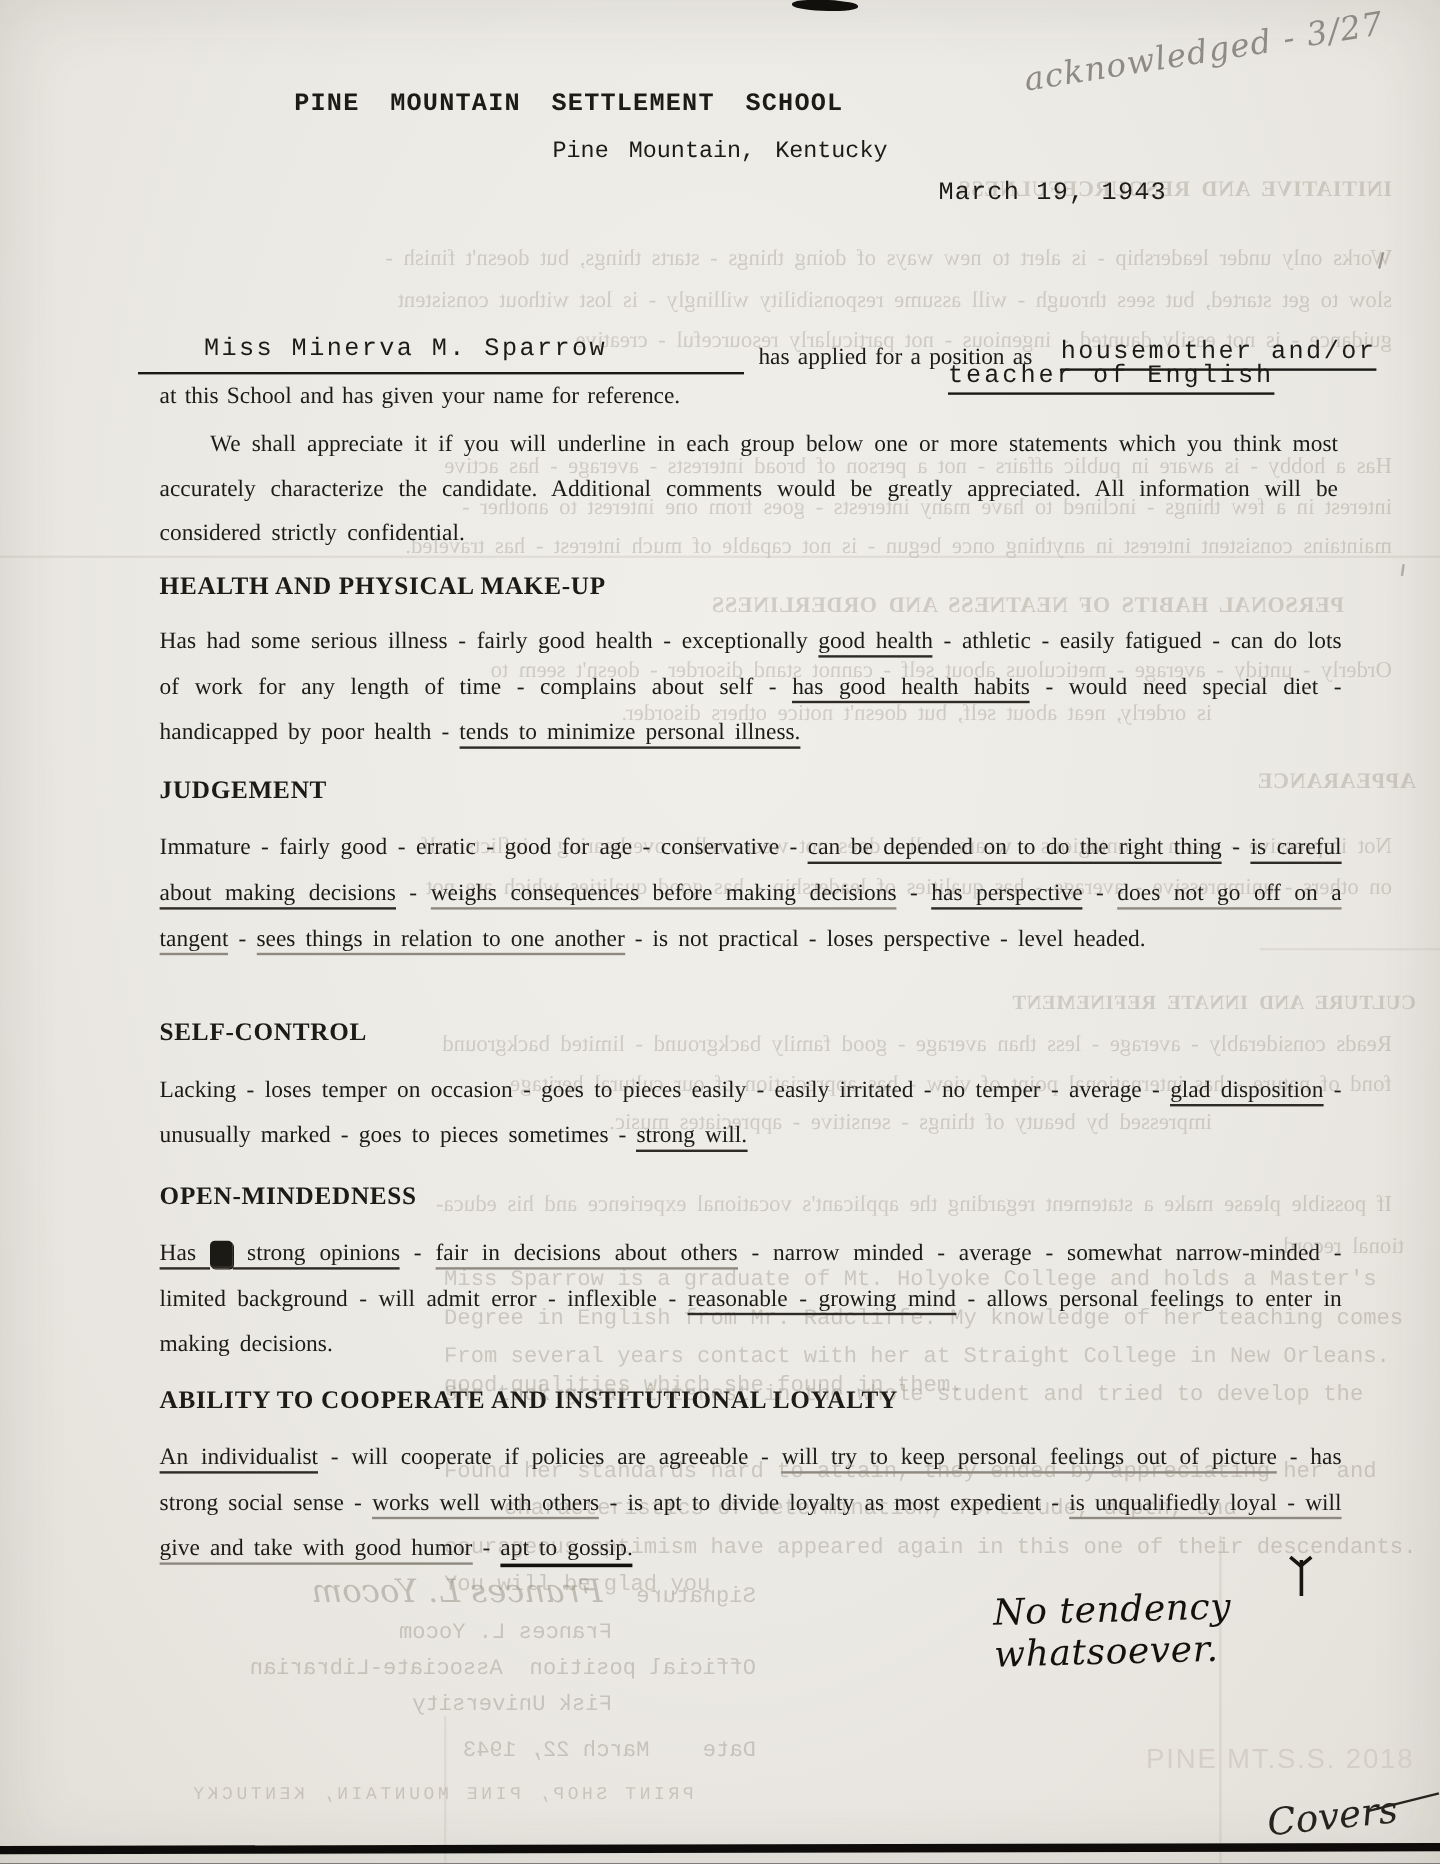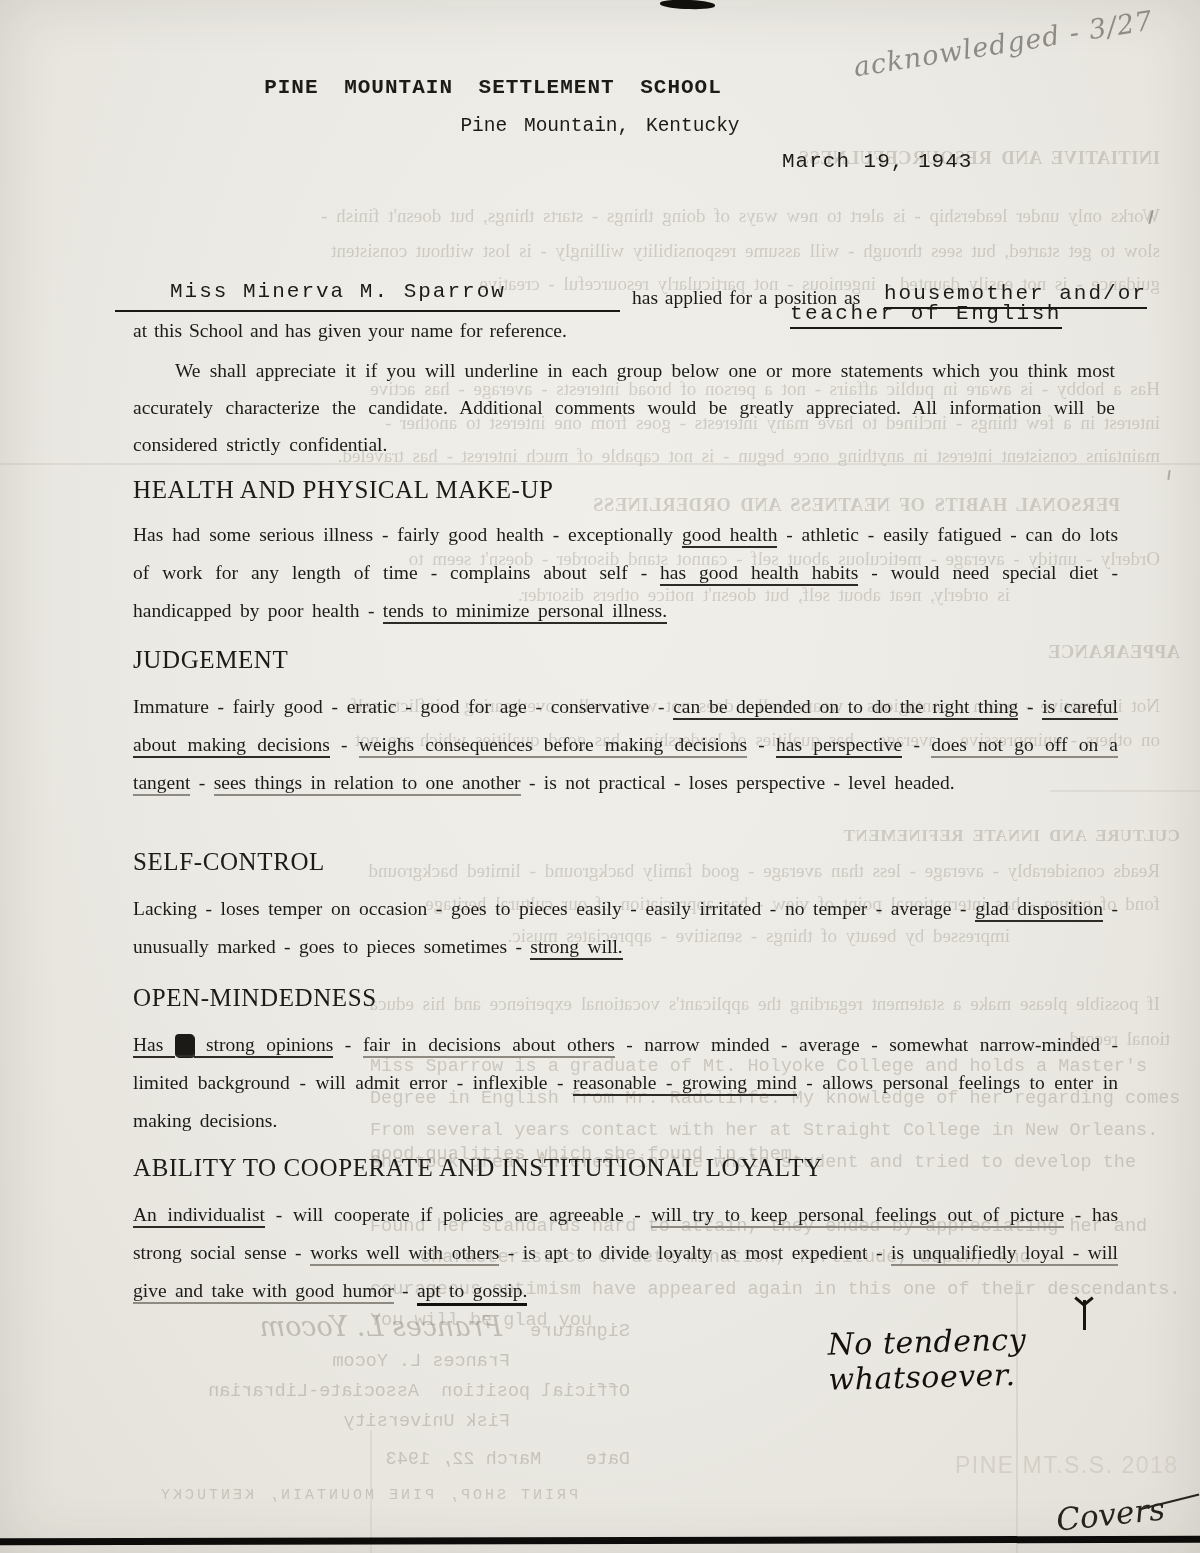--- a/index.html
+++ b/index.html
@@ -12,36 +12,36 @@
     box-shadow:inset 0 0 60px rgba(60,55,45,.12);
   }
   .abs{position:absolute;}
   .mono{font-family:"Liberation Mono","DejaVu Sans Mono",monospace;}
   .hand{font-family:"DejaVu Serif",serif;font-style:italic;}
   .layer-main{position:absolute;inset:0;z-index:3;}
   .layer-ghost{position:absolute;inset:0;z-index:1;}
 
   
   .doc-title{top:76px;left:0;width:948px;text-align:center;font-weight:bold;
-    font-size:21px;letter-spacing:1px;word-spacing:12px;margin-left:19px;}
+    font-size:21px;letter-spacing:1px;word-spacing:12px;}
   .doc-sub{top:115px;left:0;width:1200px;text-align:center;font-size:19.5px;word-spacing:5px;}
   .doc-date{top:150px;left:782px;font-size:21px;letter-spacing:1px;}
 
   
   .name-line{top:280px;left:115px;width:505px;height:30px;border-bottom:2.5px solid #1b1916;}
   .name-line span{display:inline-block;margin-left:55px;font-size:21px;letter-spacing:2px;}
   .applied{top:287px;left:632px;font-size:19.5px;word-spacing:2px;}
   .pos1{top:282px;left:884px;font-size:21px;letter-spacing:2px;border-bottom:2.5px solid #1b1916;padding-bottom:2px;}
   .pos2{top:302px;left:790px;font-size:21px;letter-spacing:2.5px;border-bottom:2.5px solid #1b1916;padding-bottom:2px;}
   .refline{top:320px;left:133px;font-size:19.5px;word-spacing:2px;}
 
   .intro{top:352px;left:133px;width:982px;font-size:19.5px;line-height:37px;
     text-align:justify;text-indent:42px;word-spacing:4px;}
 
-  .sec-h{left:133px;font-weight:normal;font-size:25px;letter-spacing:.6px;}
+  .sec-h{left:133px;font-weight:bold;font-size:21px;letter-spacing:.6px;}
   .sec-p{left:133px;width:985px;font-size:19.5px;line-height:38px;text-align:justify;word-spacing:3.5px;}
 
   .seg-plain{}
   .seg-underline{border-bottom:2.2px solid #2e2b27;padding-bottom:1px;}
   .seg-underline_light{border-bottom:2.2px solid #8f8a81;padding-bottom:1px;}
   .seg-underline_heavy{border-bottom:3.2px solid #14120f;padding-bottom:2px;}
   .seg-struck{background:#1c1a16;color:#1c1a16;border-bottom:2.2px solid #2e2b27;
     border-radius:4px;box-shadow:1px 1px 0 #1c1a16;}
 
   
@@ -103,21 +103,21 @@
     <div class="ghost-m" style="top:695px;left:115px;width:1045px;">Not impressive - warm - contagious - wears well - does not wear well - overbearing - inflicts self</div>
     <div class="ghost-m" style="top:729px;left:115px;width:1045px;">on others - unimpressive - average - has qualities of leadership - has good qualities which are not</div>
     <div class="ghost-m gh" style="top:826px;left:870px;width:310px;font-size:17px;">CULTURE AND INNATE REFINEMENT</div>
     <div class="ghost-m" style="top:860px;left:115px;width:1045px;">Reads considerably - average - less than average - good family background - limited background</div>
     <div class="ghost-m" style="top:893px;left:150px;width:1010px;">fond of nature - has international point of view - has appreciation of our cultural heritage</div>
     <div class="ghost-m" style="top:925px;left:260px;width:750px;">impressed by beauty of things - sensitive - appreciates music.</div>
     <div class="ghost-m" style="top:993px;left:115px;width:1045px;">If possible please make a statement regarding the applicant's vocational experience and his educa-</div>
     <div class="ghost-m" style="top:1028px;left:1000px;width:170px;">tional record.</div>
 
     <div class="ghost-t" style="top:1056px;left:370px;">Miss Sparrow is a graduate of Mt. Holyoke College and holds a Master's</div>
-    <div class="ghost-t" style="top:1088px;left:370px;">Degree in English from Mr. Radcliffe. My knowledge of her regarding comes</div>
+    <div class="ghost-t" style="top:1088px;left:370px;">Degree in English from Mr. Radcliffe. My knowledge of her teaching comes</div>
     <div class="ghost-t" style="top:1120px;left:370px;">From several years contact with her at Straight College in New Orleans.</div>
     <div class="ghost-t" style="top:1152px;left:370px;">She took great interest in the whole student and tried to develop the</div>
     <div class="ghost-t" style="top:1144px;left:370px;">good qualities which she found in them.</div>
     <div class="ghost-t" style="top:1216px;left:370px;">Found her standards hard to attain, they ended by appreciating her and</div>
     <div class="ghost-t" style="top:1247px;left:420px;">characteristics of determination, fortitude, depth, and</div>
     <div class="ghost-t" style="top:1279px;left:370px;">courageous optimism have appeared again in this one of their descendants.</div>
     <div class="ghost-t" style="top:1310px;left:370px;">You will be glad you</div>
 
     <div class="sig-block">
       <div class="sig-row">

